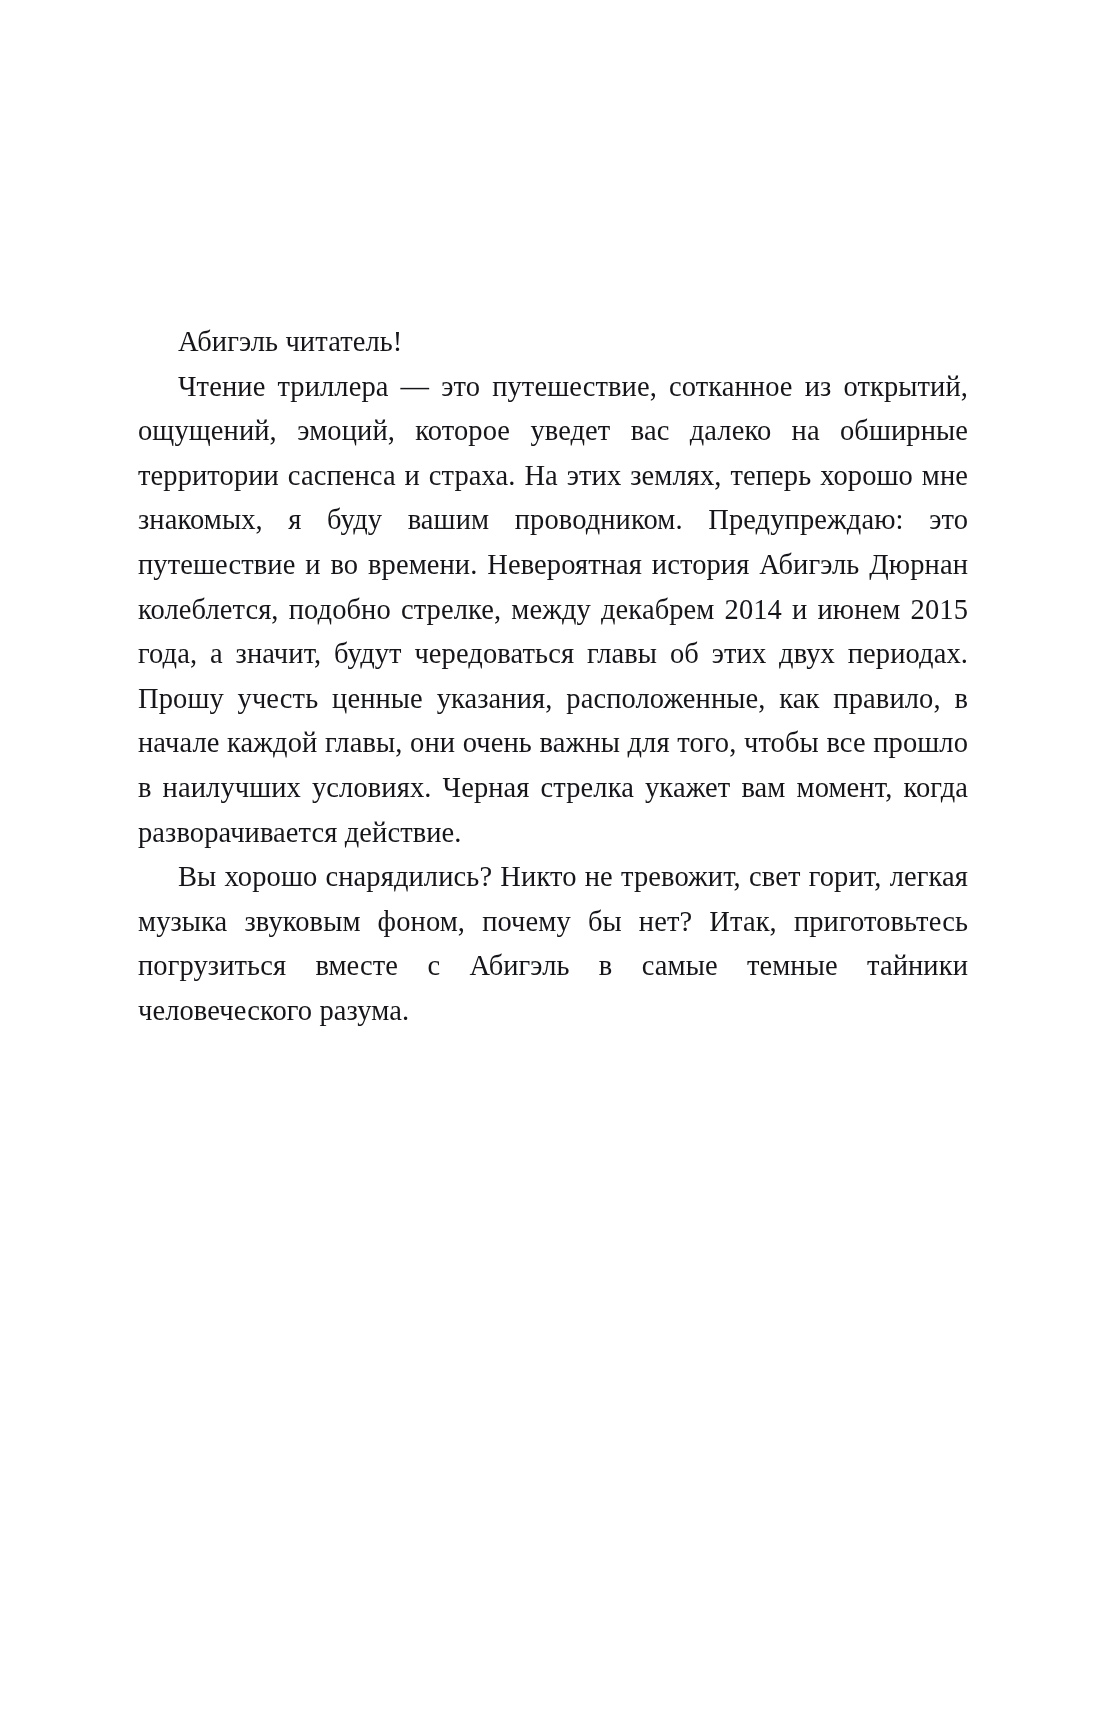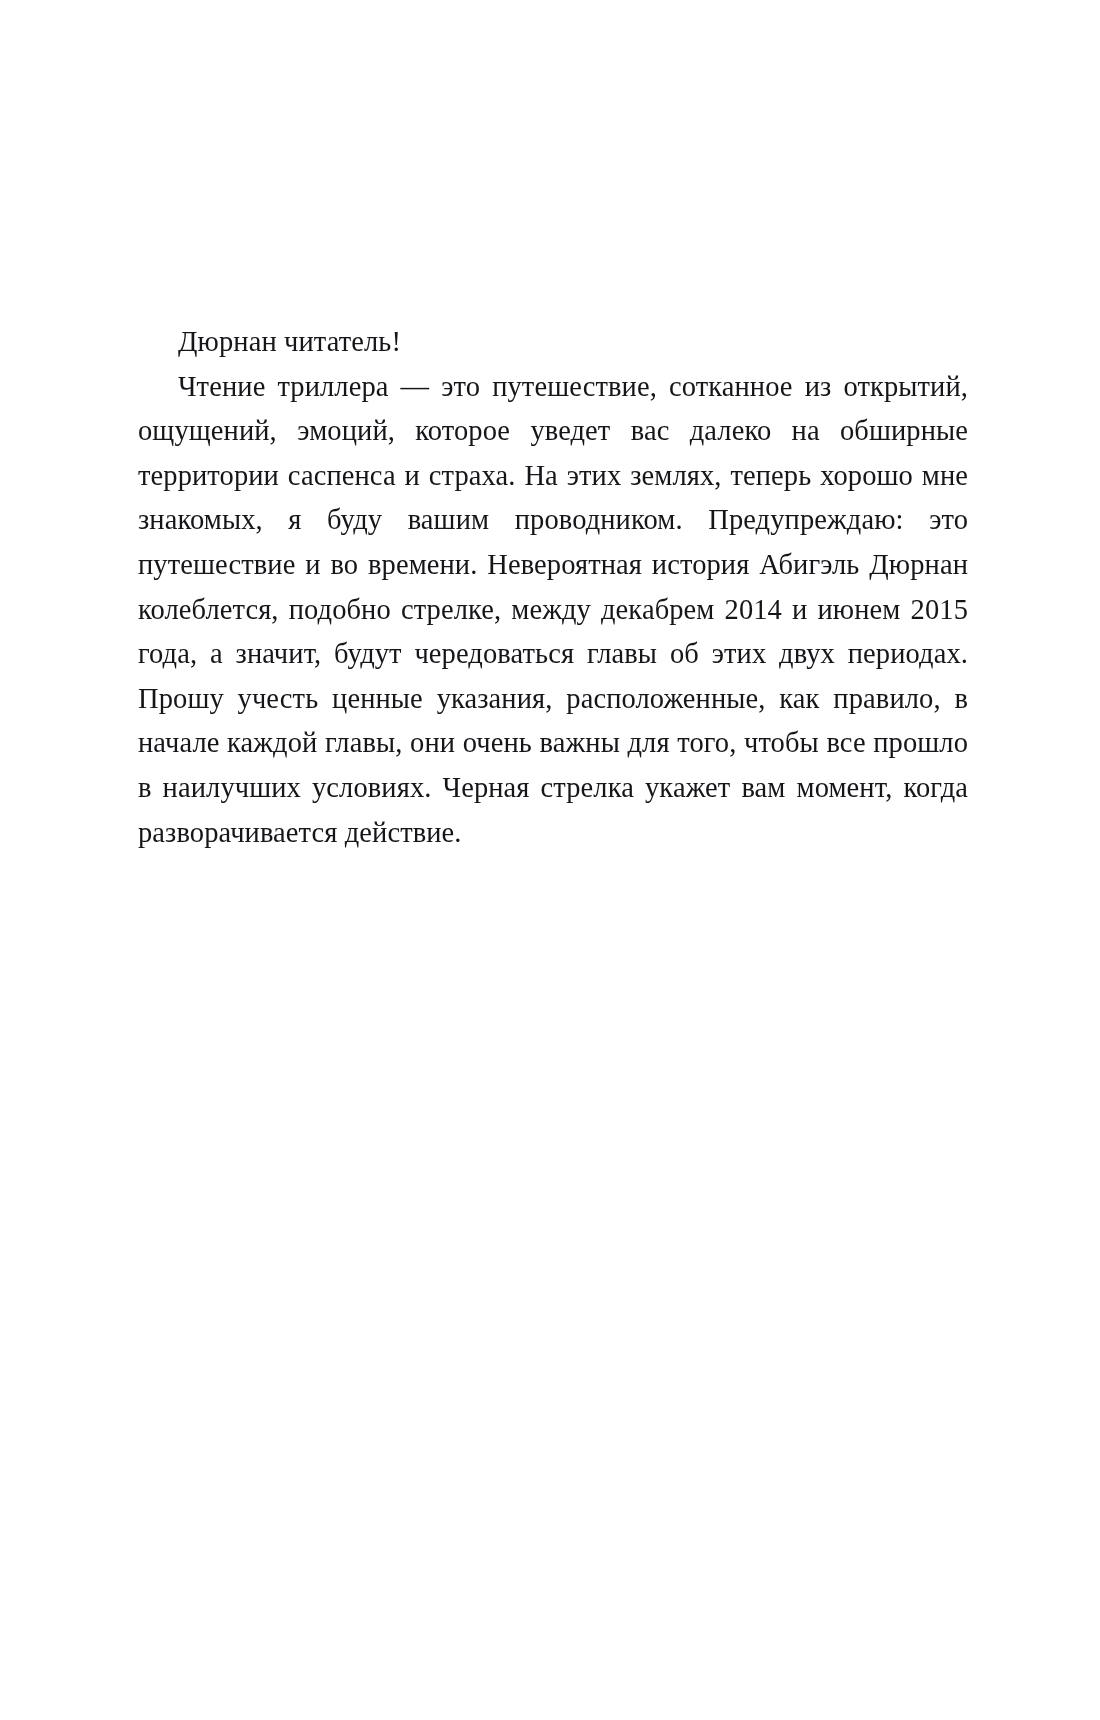--- a/index.html
+++ b/index.html
@@ -48,16 +48,17 @@
   .salutation {
     text-indent: 40px;
     text-align: left;
   }
 </style>
 </head>
 <body>
 
 <div class="page">
   <div class="text-block">
-    <p class="para salutation">Дюрнан читатель!</p>
+    <p class="para salutation">Абигэль читатель!</p>
     <p class="para first-line-indent">Чтение триллера — это путешествие, сотканное из открытий, ощущений, эмоций, которое уведет вас далеко на обширные территории саспенса и страха. На этих землях, теперь хорошо мне знакомых, я буду вашим проводником. Предупреждаю: это путешествие и во времени. Невероятная история Абигэль Дюрнан колеблется, подобно стрелке, между декабрем 2014 и июнем 2015 года, а значит, будут чередоваться главы об этих двух периодах. Прошу учесть ценные указания, расположенные, как правило, в начале каждой главы, они очень важны для того, чтобы все прошло в наилучших условиях. Черная стрелка укажет вам момент, когда разворачивается действие.</p>
+    <p class="para no-indent">Вы хорошо снарядились? Никто не тревожит, свет горит, легкая музыка звуковым фоном, почему бы нет? Итак, приготовьтесь погрузиться вместе с Абигэль в самые темные тайники человеческого разума.</p>
   </div>
 </div>
 
 </body></html>

